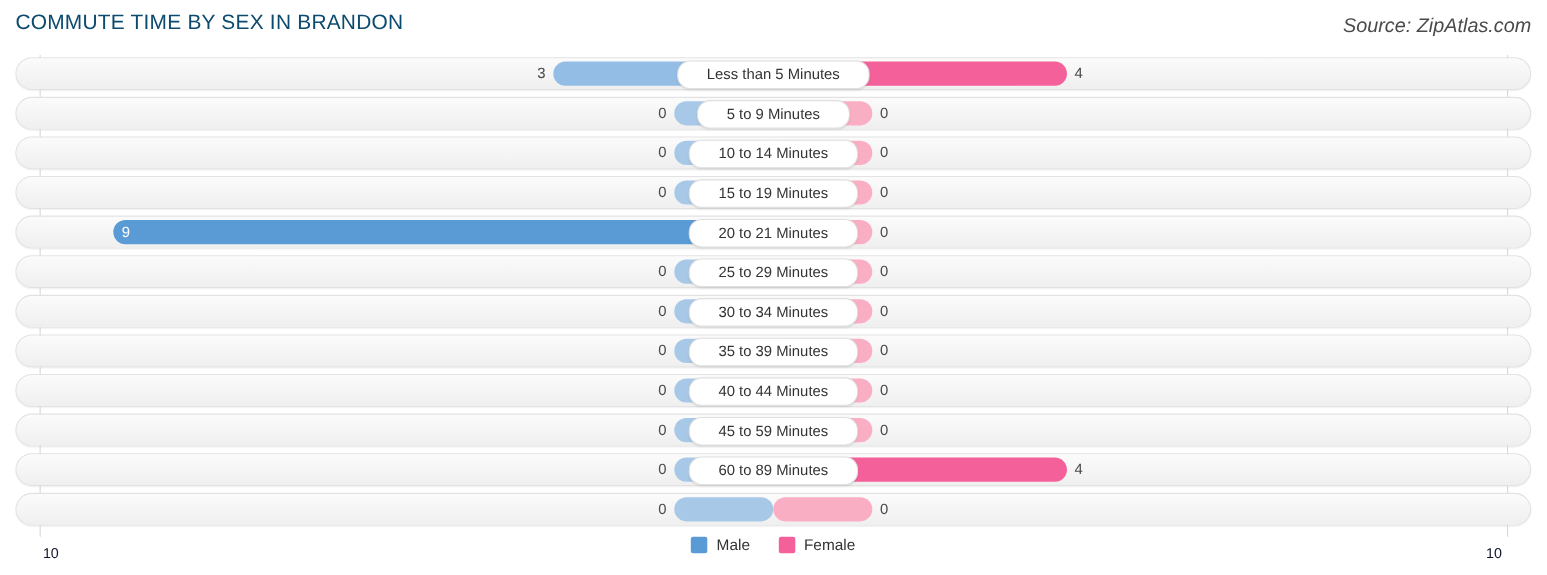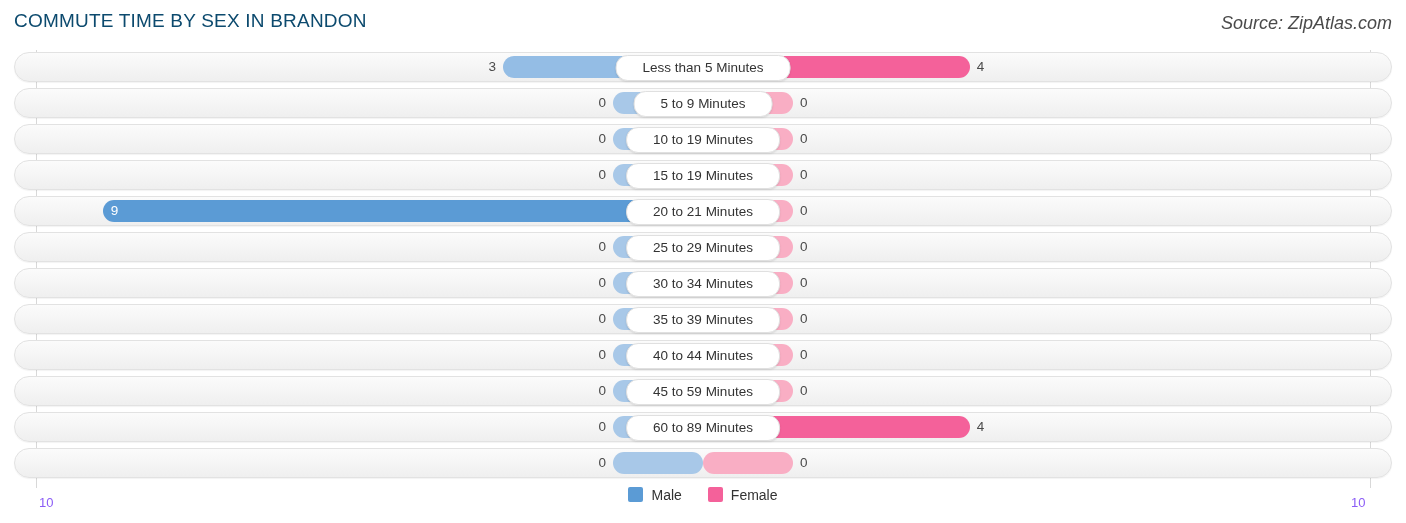--- a/index.html
+++ b/index.html
@@ -19,21 +19,21 @@
     position:absolute;right:14px;top:13px;
     font-size:18px;color:#4a4a4a;font-style:italic;white-space:nowrap;
   }
 
   
   .axis-line{position:absolute;top:50px;width:1px;height:438px;background:#d8d8d8;}
   .axis-line.left{left:36px;}
   .axis-line.right{left:1370px;}
 
   .axis-label{
-    position:absolute;top:495px;font-size:13px;color:#8b5cf6;
+    position:absolute;top:495px;font-size:13px;color:#0f172a;
   }
   .axis-label.left{left:39px;}
   .axis-label.right{left:1351px;}
 
   
   .rows{position:absolute;left:0;top:52px;width:1406px;}
   .row{position:relative;height:30px;margin-bottom:6px;}
 
   .track{
     position:absolute;left:14px;right:14px;top:0;height:30px;
@@ -71,21 +71,21 @@
     background:#ffffff;border:1px solid #e0e0e0;border-radius:12px;
     font-size:13.5px;color:#333333;white-space:nowrap;
     box-shadow:0 1px 2px rgba(0,0,0,.10);
   }
 
   
   .legend{
     position:absolute;left:0;right:0;top:487px;
     display:flex;justify-content:center;align-items:center;gap:26px;
   }
-  .legend-item{display:flex;align-items:flex-start;gap:8px;}
+  .legend-item{display:flex;align-items:flex-end;gap:8px;}
   .swatch{width:15px;height:15px;border-radius:2px;display:block;}
   .legend-text{font-size:14px;color:#333333;}
 </style>
 </head>
 <body>
 
 <div id="chart">
 
   <div class="title">COMMUTE TIME BY SEX IN BRANDON</div>
   <div class="source">Source: ZipAtlas.com</div>
@@ -118,21 +118,21 @@
         <div class="cat">5 to 9 Minutes</div>
       </div>
       <div class="row">
         <div class="track"></div>
         <div class="bar male zero" style="width: 90px; background: rgb(168, 200, 232);">
           <span class="val male">0</span>
         </div>
         <div class="bar female zero" style="width: 90px; background: rgb(249, 174, 196);">
           <span class="val female">0</span>
         </div>
-        <div class="cat">10 to 19 Minutes</div>
+        <div class="cat">10 to 14 Minutes</div>
       </div>
       <div class="row">
         <div class="track"></div>
         <div class="bar male zero" style="width: 90px; background: rgb(168, 200, 232);">
           <span class="val male">0</span>
         </div>
         <div class="bar female zero" style="width: 90px; background: rgb(249, 174, 196);">
           <span class="val female">0</span>
         </div>
         <div class="cat">15 to 19 Minutes</div>

